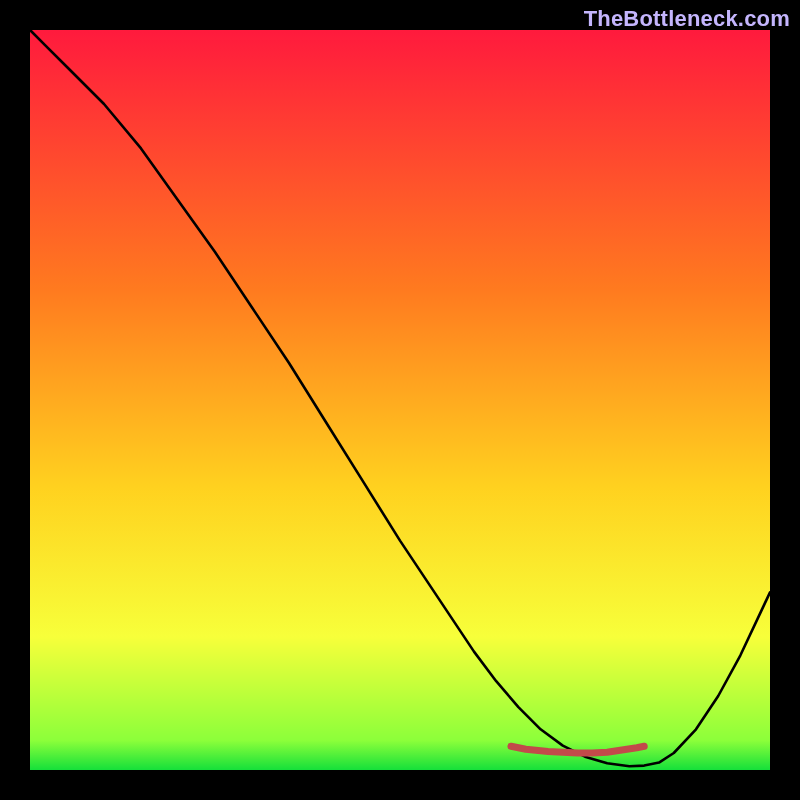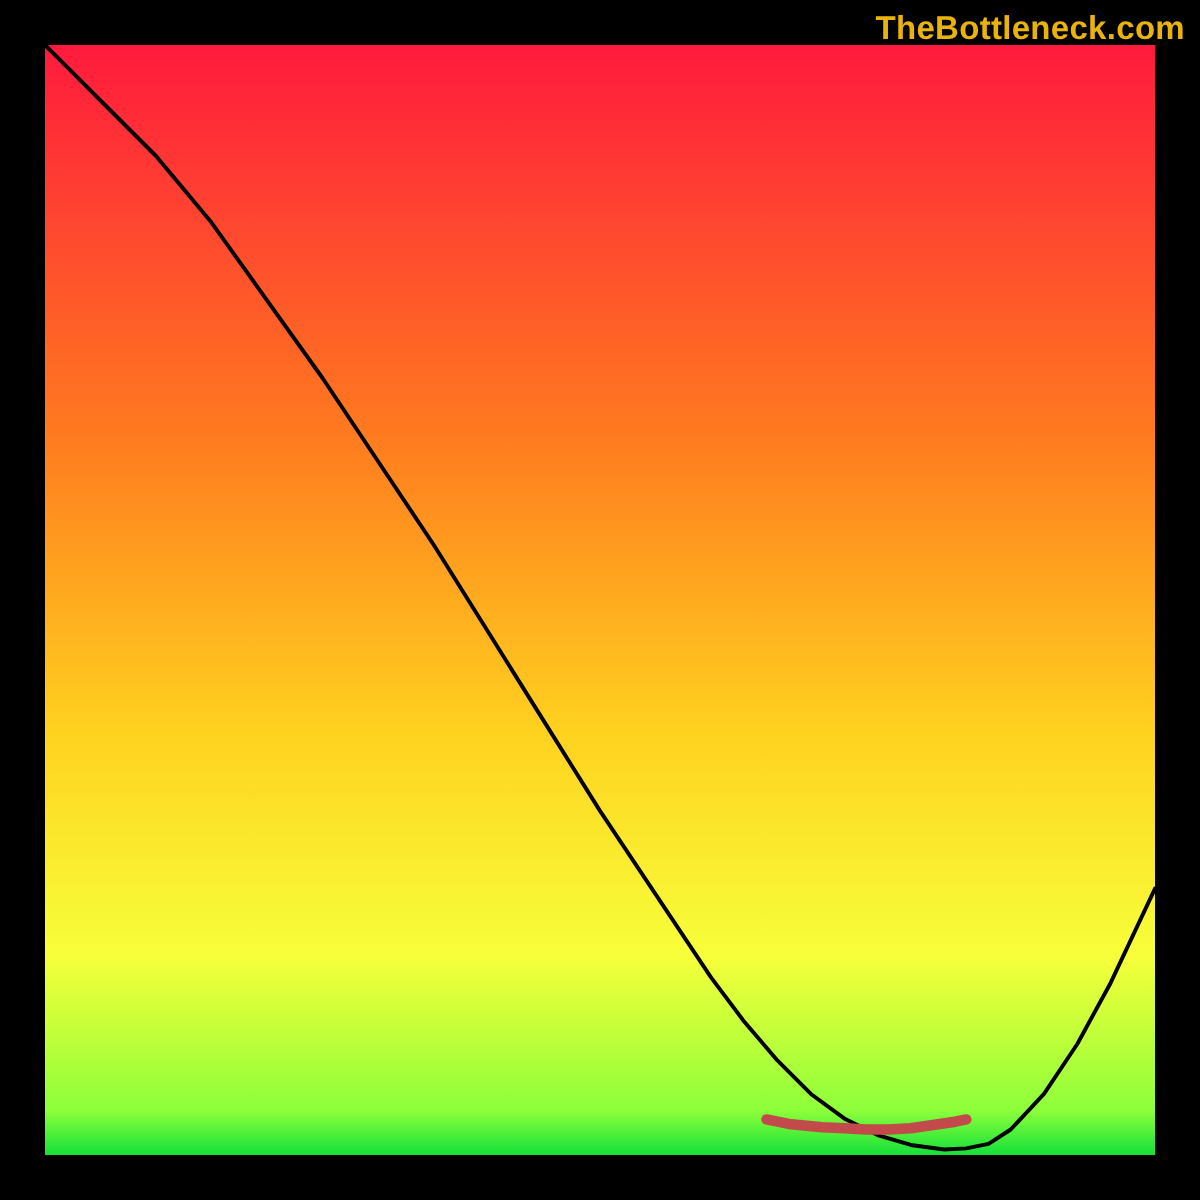--- a/index.html
+++ b/index.html
@@ -15,21 +15,21 @@
     width: 800px;
     height: 800px;
   }
   .watermark {
     position: absolute;
     top: 6px;
     right: 10px;
     font-family: Arial, Helvetica, sans-serif;
     font-size: 22px;
     font-weight: 600;
-    color: #eab308;
+    color: #c4b5fd;
     letter-spacing: 0.2px;
     user-select: none;
   }
   svg.chart {
     position: absolute;
     left: 0;
     top: 0;
     width: 800px;
     height: 800px;
     display: block;

